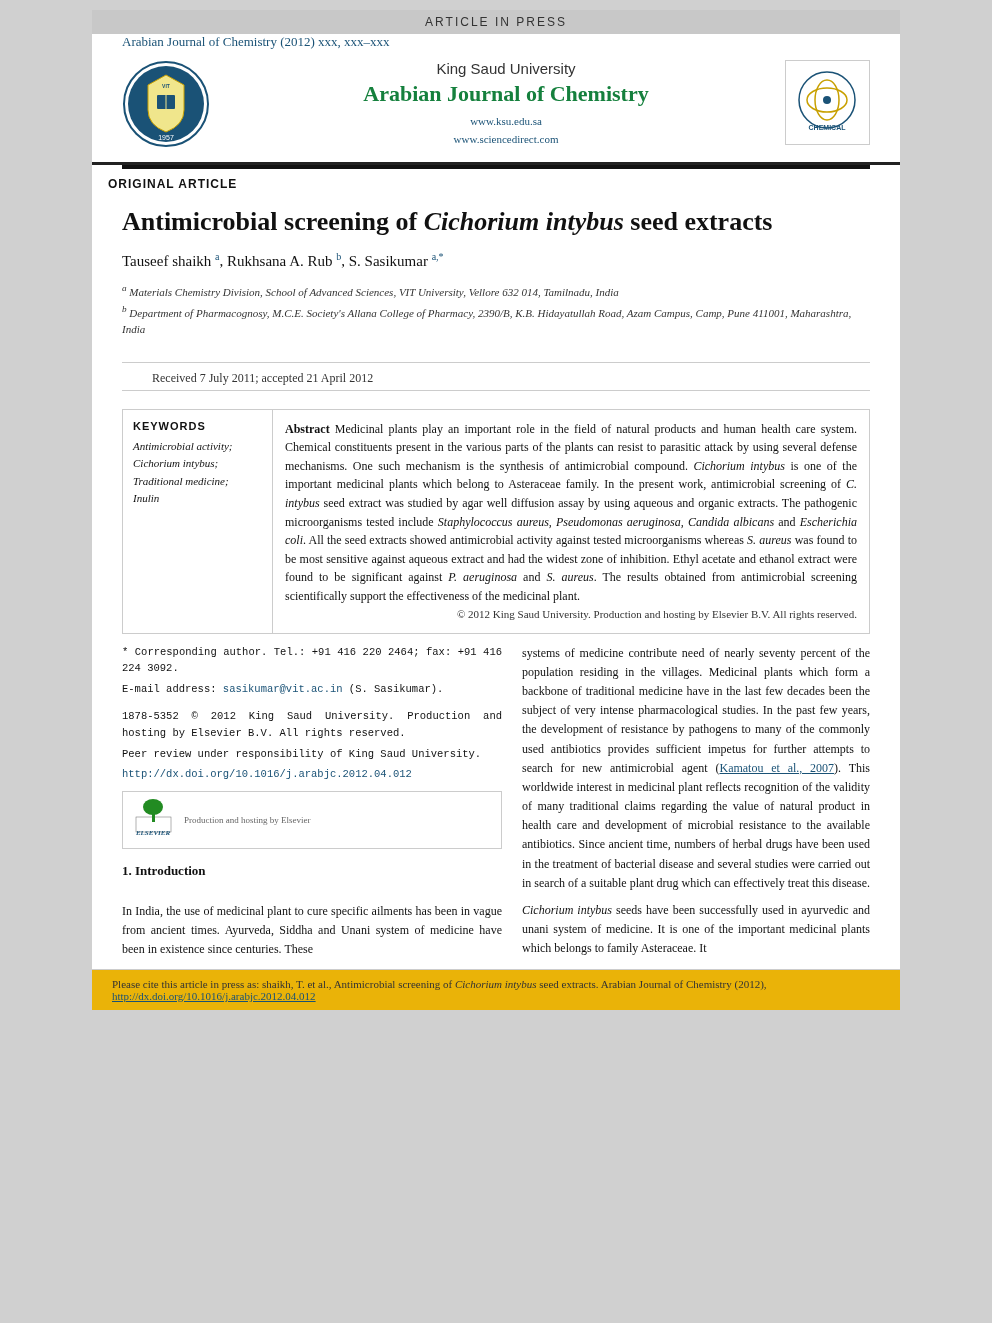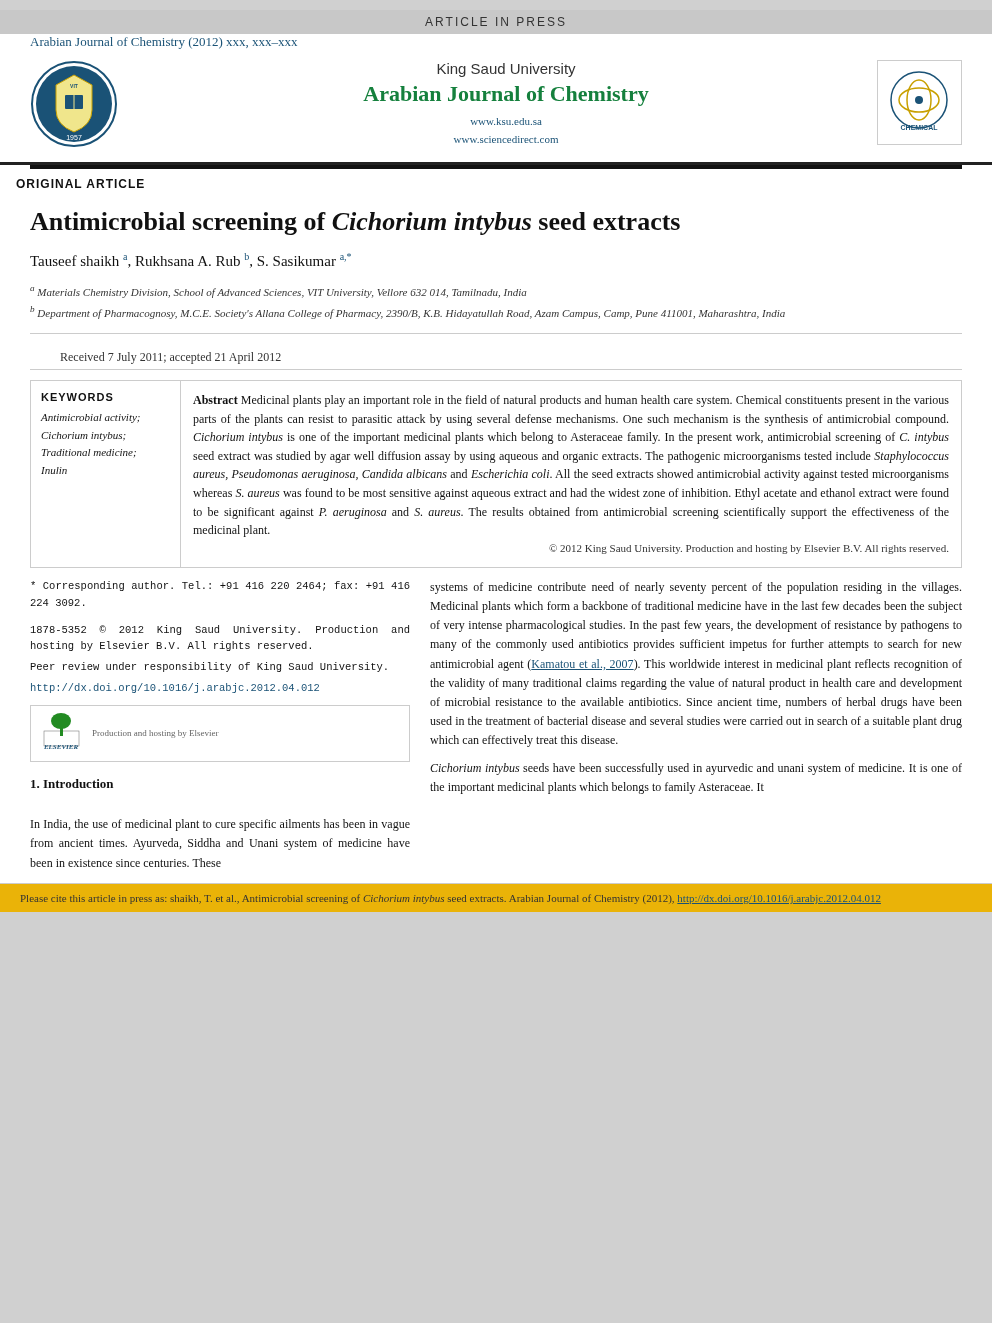--- a/index.html
+++ b/index.html
@@ -6,21 +6,21 @@
     body {
       font-family: "Times New Roman", Times, serif;
       font-size: 13px;
       background: #d0d0d0;
       display: flex;
       justify-content: center;
       align-items: flex-start;
       padding: 10px 0;
     }
     .page {
-      width: 992px;
+      width: 808px;
       background: #fff;
       position: relative;
     }
     
     .article-in-press {
       background: #c8c8c8;
       text-align: center;
       padding: 5px 0;
       font-size: 12px;
       letter-spacing: 2px;
@@ -122,26 +122,26 @@
     
     .affiliations {
       padding: 6px 30px;
       font-size: 11px;
       font-style: italic;
       color: #333;
       line-height: 1.5;
     }
     
     .dates {
-      padding: 16px 30px 4px;
+      padding: 8px 30px 4px;
       font-size: 12px;
       color: #333;
       border-top: 1px solid #ccc;
       border-bottom: 1px solid #ccc;
-      margin: 6px 30px;
+      margin: 18px 30px;
     }
     
     .kw-abstract {
       display: flex;
       margin: 10px 30px;
       border: 1px solid #ccc;
     }
     .keywords-col {
       width: 150px;
       min-width: 150px;
@@ -335,20 +335,23 @@
     </div>
   </div>
 
   <div class="two-col">
 
     <div class="col-left">
 
       <div class="footnote-left">
         <div class="fn-item">
           <span>* Corresponding author. Tel.: +91 416 220 2464; fax: +91 416 224 3092.</span>
+        </div>
+        <div class="fn-item">
+          <span>E-mail address: </span><a href="#">sasikumar@vit.ac.in</a><span> (S. Sasikumar).</span>
         </div>
         <div style="height:6px;"></div>
         <div class="fn-item">1878-5352 © 2012 King Saud University. Production and hosting by Elsevier B.V. All rights reserved.</div>
         <div class="fn-item">Peer review under responsibility of King Saud University.</div>
         <div class="fn-item">
           <a href="#">http://dx.doi.org/10.1016/j.arabjc.2012.04.012</a>
         </div>
 
         <div class="elsevier-box">
           <div>

